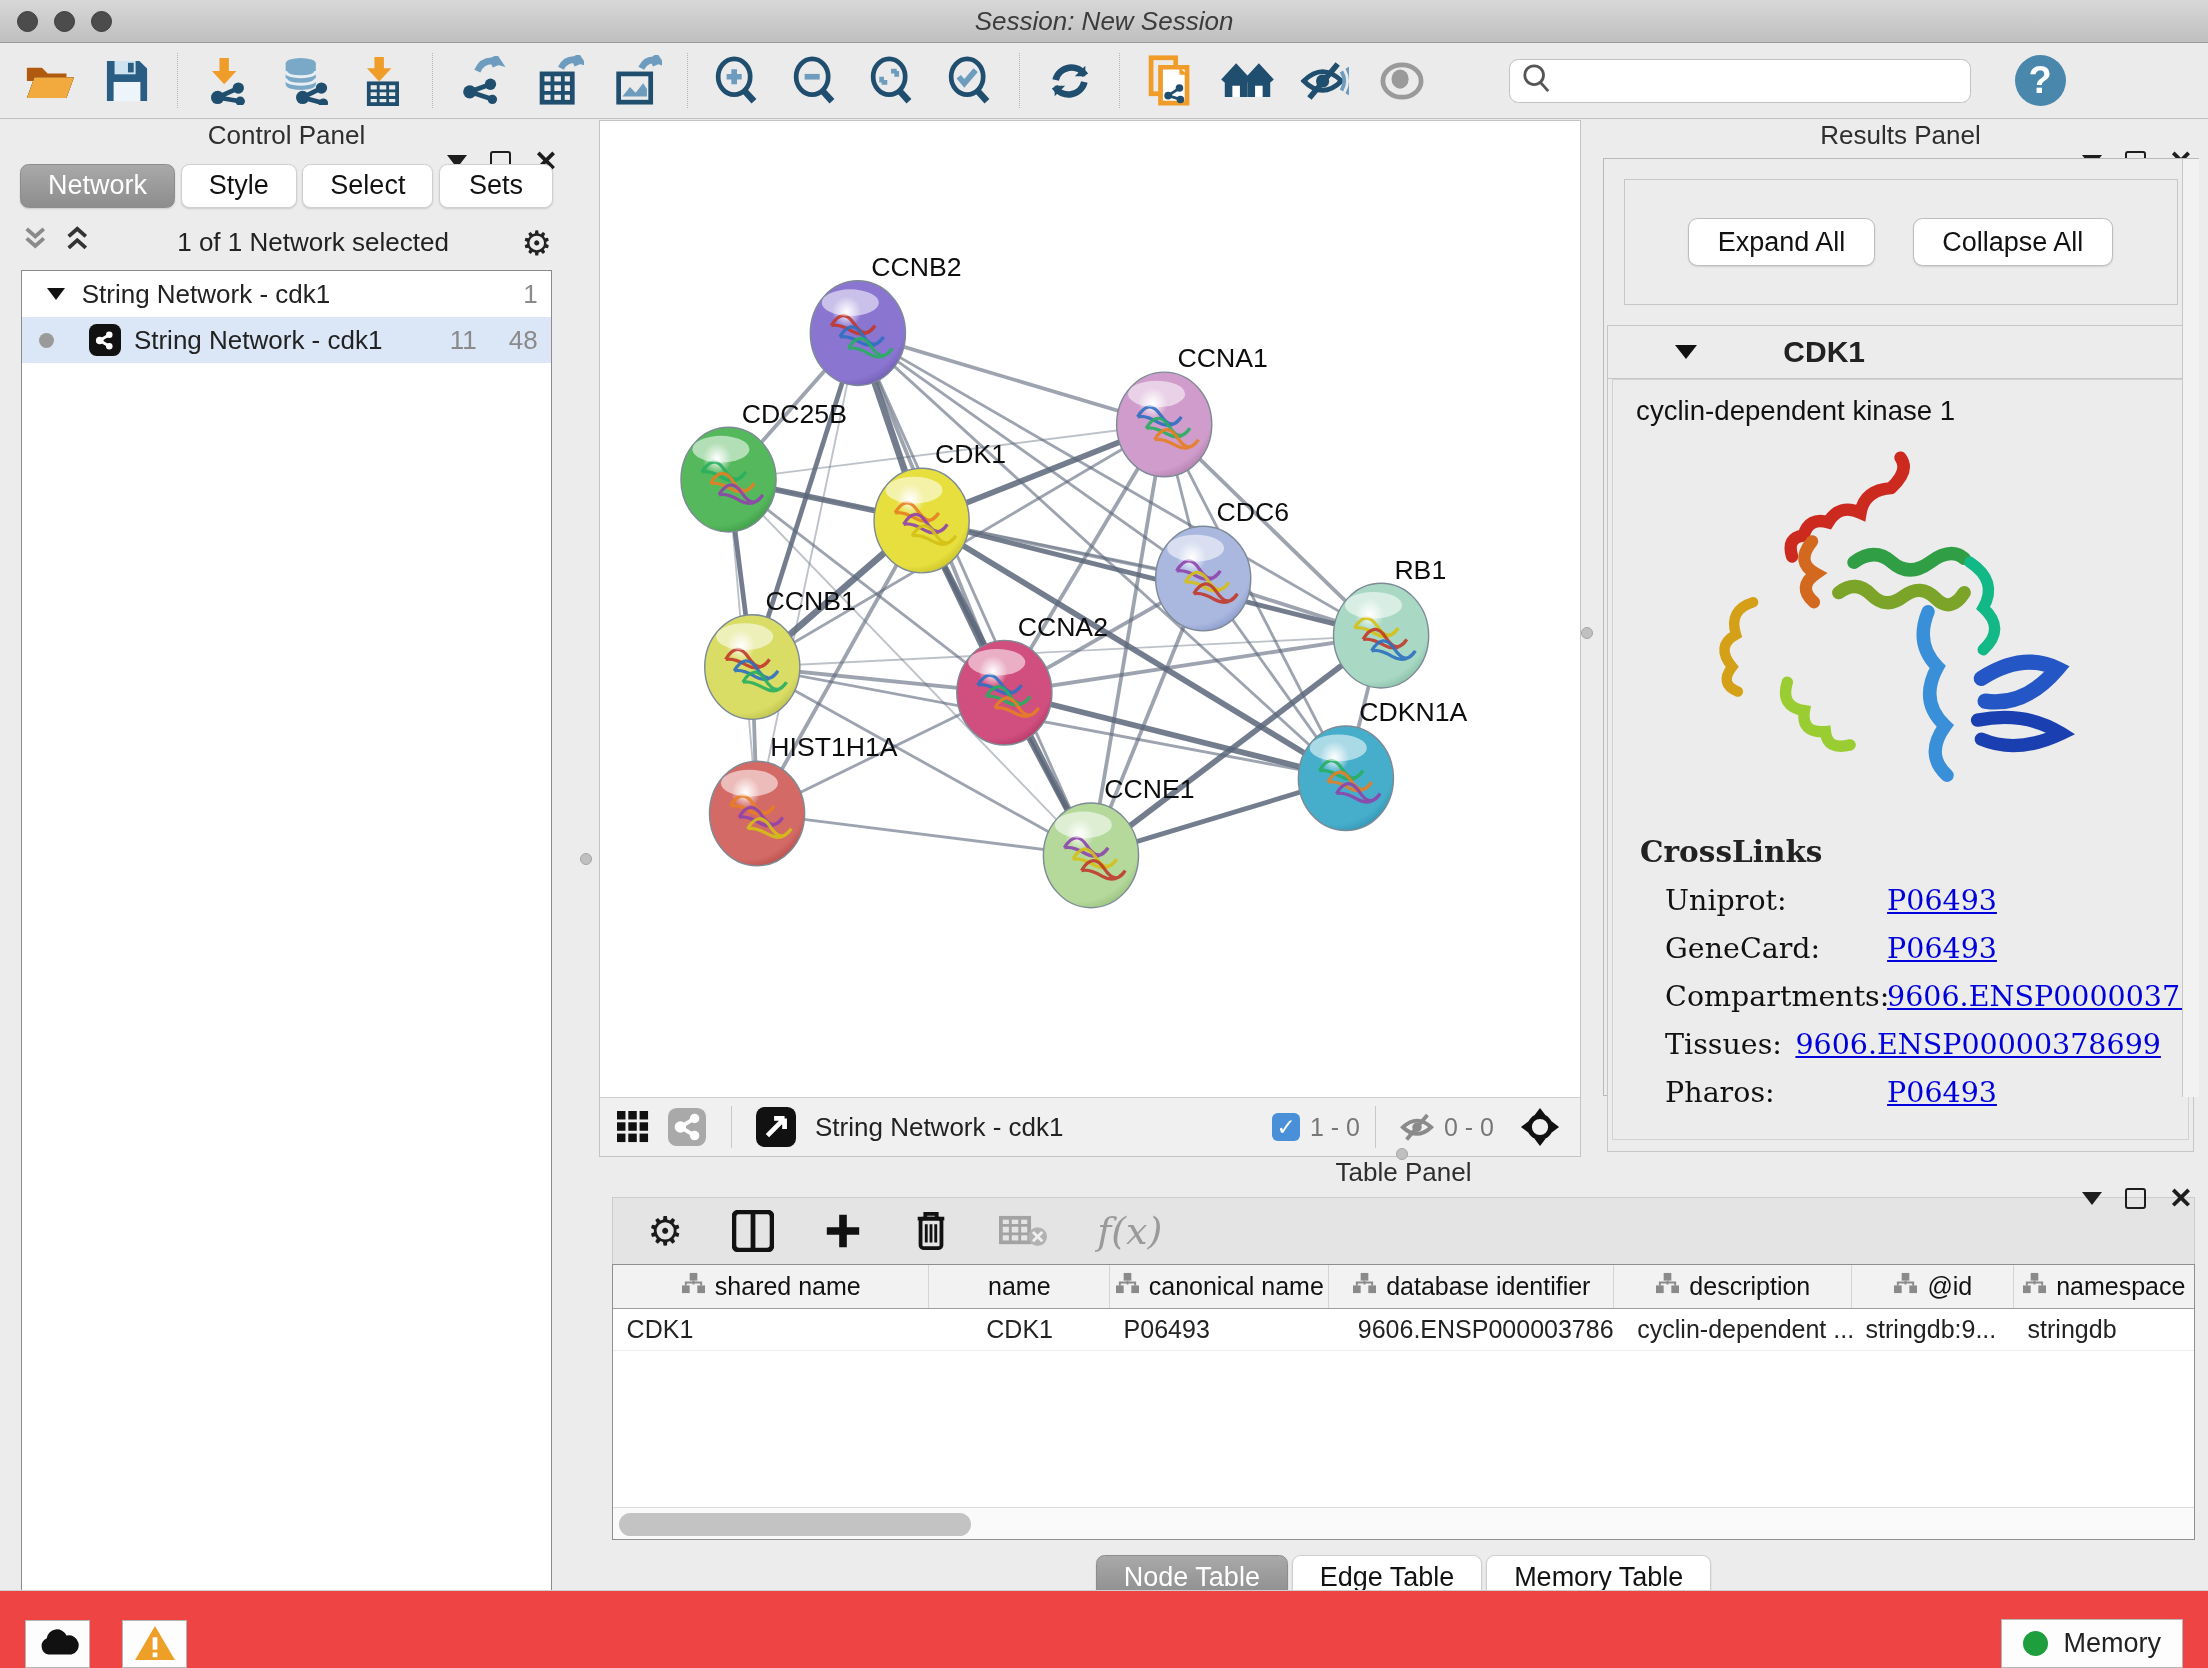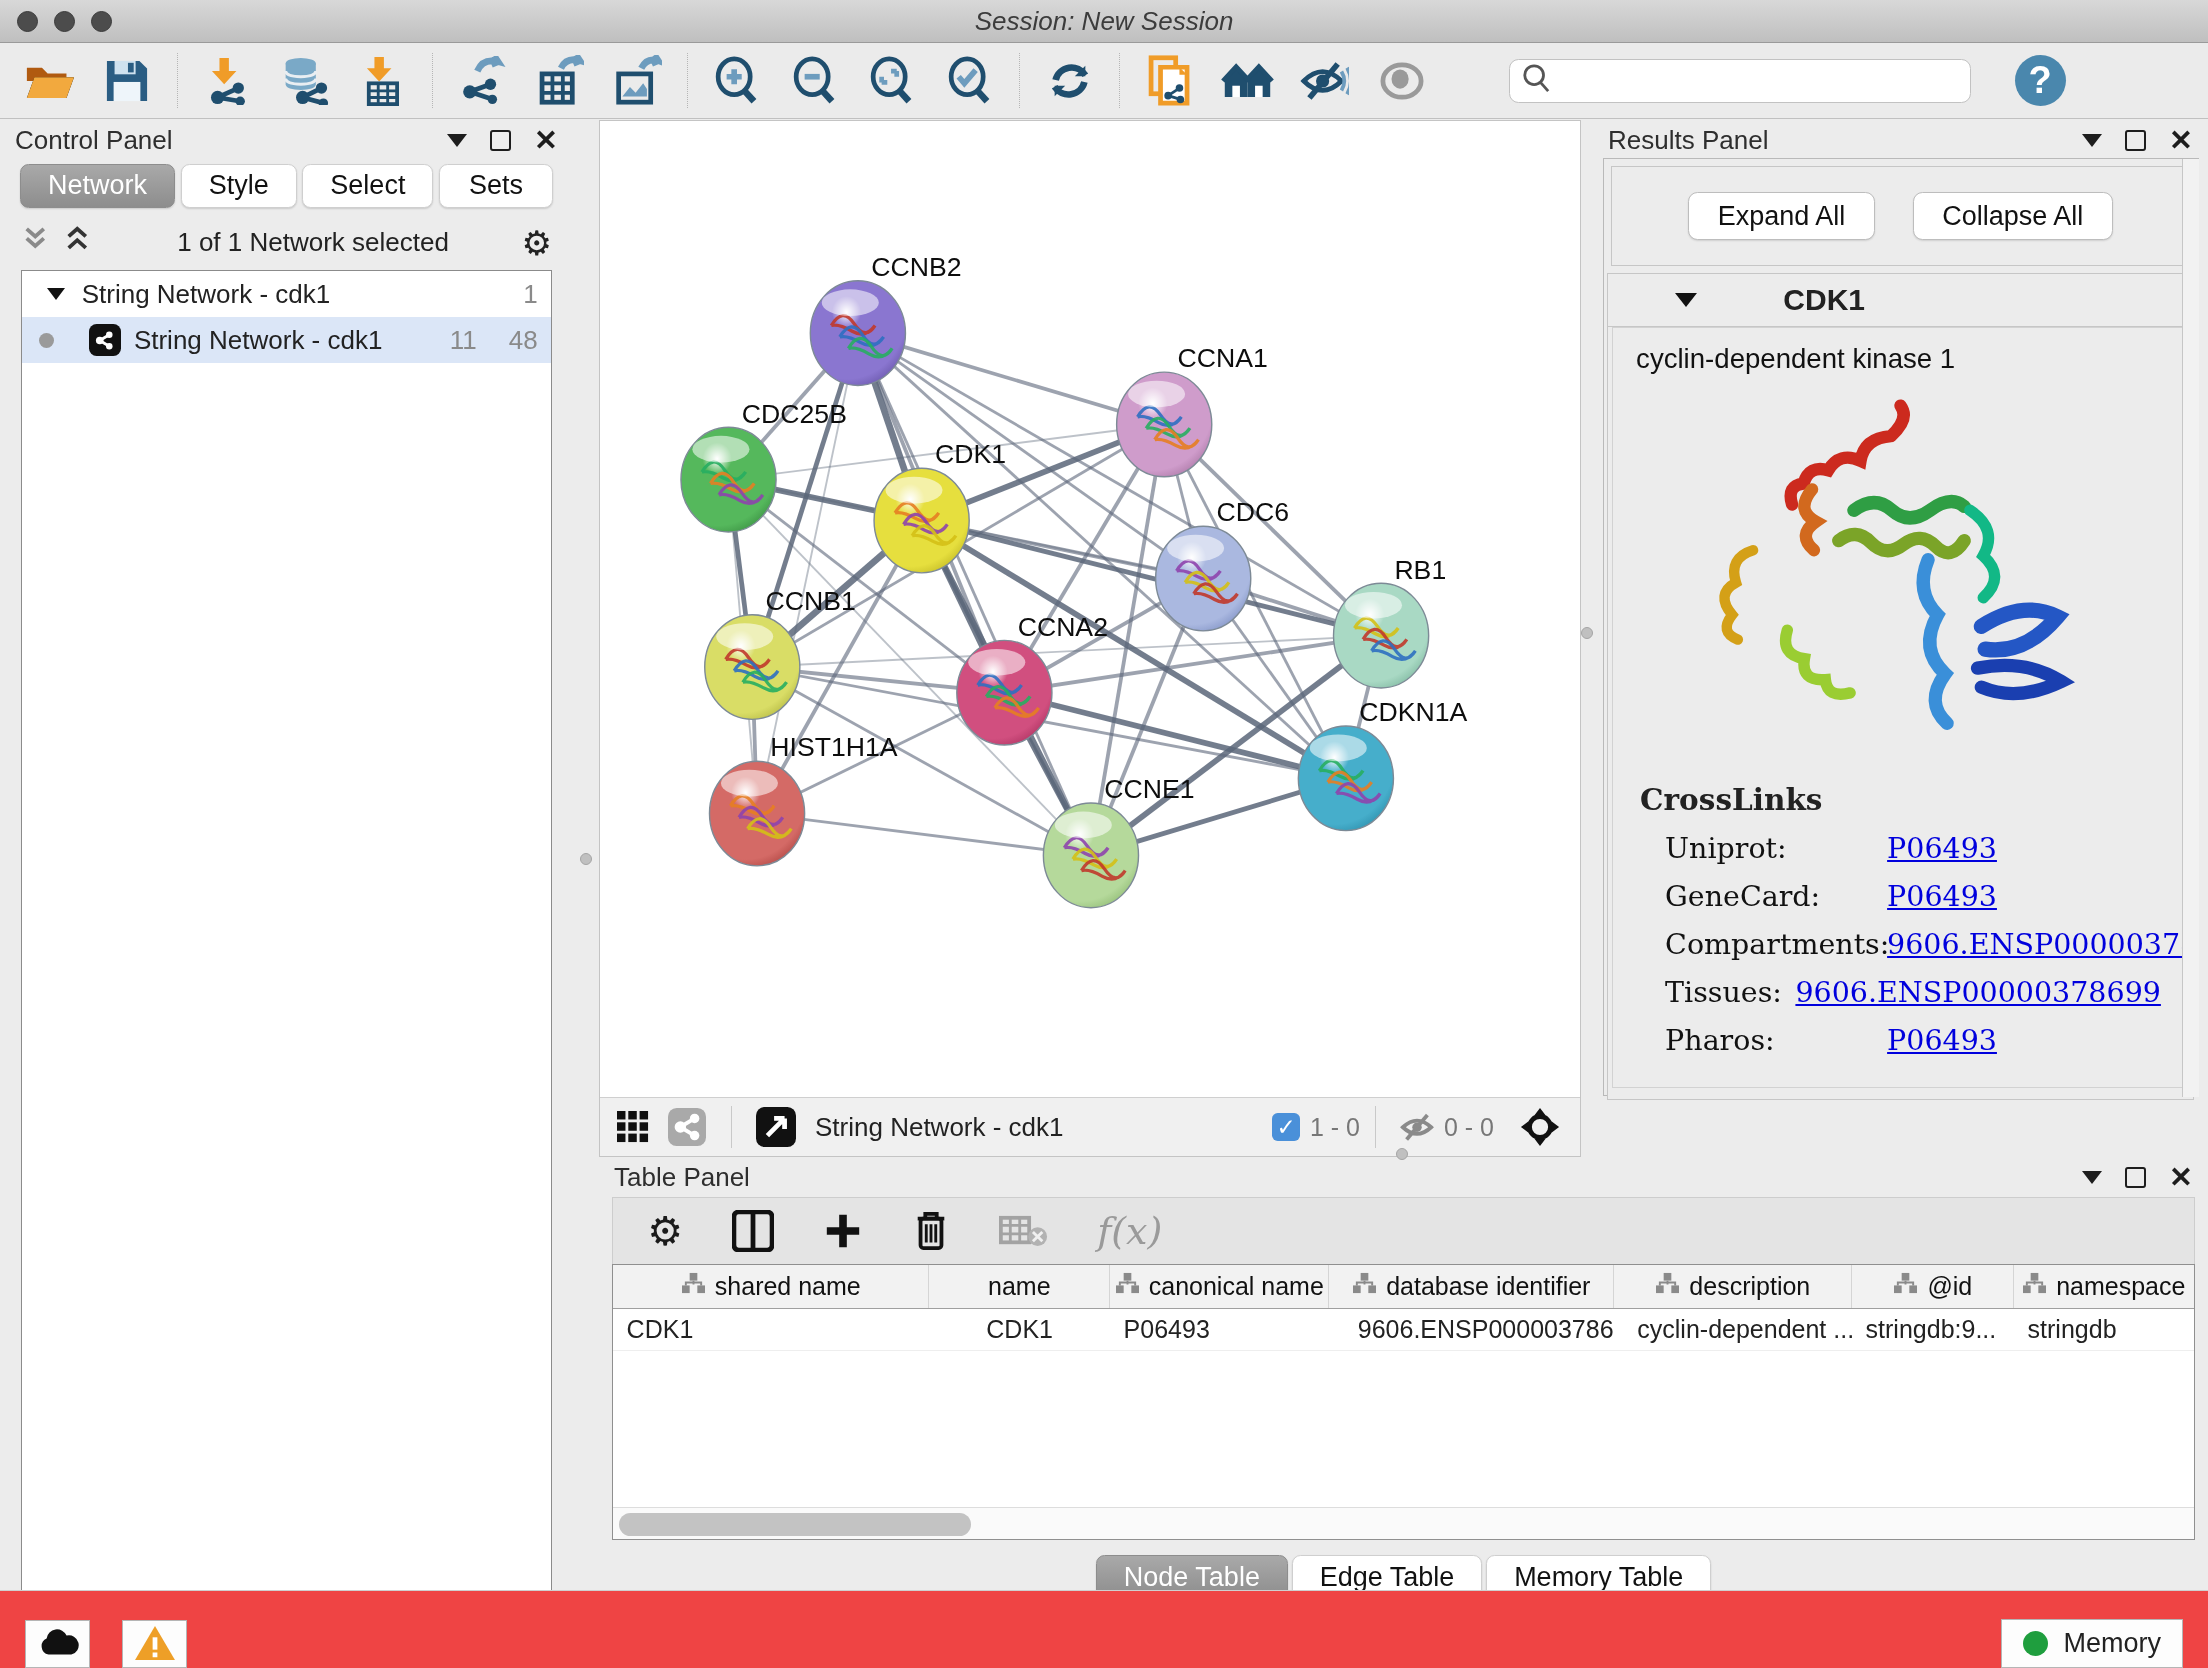--- a/index.html
+++ b/index.html
@@ -24,21 +24,21 @@
   .tb-btn svg{display:block;}
   .search-wrap{margin-left:57px;display:flex;align-items:center;}
   .search-box{width:462px;height:44px;border:1.9px solid #c2c2c2;border-radius:9.5px;background:#fff;
               display:flex;align-items:center;padding:0 11.4px;font-size:25px;color:#555;}
   .search-box input{border:none;outline:none;font-size:25px;width:399px;background:transparent;
                     font-family:"Liberation Sans",sans-serif;}
   .help-btn{margin-left:44px;width:51px;height:51px;border-radius:50%;background:#4a87ad;color:#fff;
             font-size:38px;font-weight:bold;display:flex;align-items:center;justify-content:center;cursor:pointer;}
 
   
-  .panel-head{height:40px;display:flex;align-items:center;padding:0 15px;font-size:26px;color:#2e2e2e;}
+  .panel-head{height:40px;display:flex;align-items:center;padding:0 15px;font-size:26px;color:#2e2e2e;flex-direction:column;}
   .panel-controls{margin-left:auto;display:flex;align-items:center;gap:23px;}
   .ctl-collapse{width:0;height:0;border-left:10.5px solid transparent;border-right:10.5px solid transparent;
                 border-top:13.3px solid #1d1d1d;cursor:pointer;}
   .ctl-float{width:21px;height:21px;border:2.9px solid #1d1d1d;border-radius:2.9px;cursor:pointer;}
   .ctl-close{font-size:28.5px;font-weight:bold;color:#1d1d1d;line-height:21px;cursor:pointer;}
 
   .tabs-row{display:flex;justify-content:center;gap:5.7px;position:relative;z-index:2;}
   .tab{min-width:114px;padding:5.7px 27px;background:#fff;border:1px solid #cfcfcf;border-radius:8.6px;
        font-size:27px;text-align:center;color:#111;cursor:pointer;box-shadow:0 1px 1.9px rgba(0,0,0,.15);}
   .tab.active{background:linear-gradient(#a9a9a9,#8d8d8d);color:#fff;border-color:#8d8d8d;}
@@ -71,21 +71,21 @@
   .ns-icon{margin:0 9.5px;display:flex;align-items:center;justify-content:center;cursor:pointer;}
   .ns-name{margin-left:9.5px;color:#222;}
   .ns-right{margin-left:auto;display:flex;align-items:center;font-size:25px;color:#777;}
   .checkbox{width:28.5px;height:28.5px;border-radius:5.7px;background:#4a90d9;color:#fff;font-size:23px;
             display:flex;align-items:center;justify-content:center;margin-right:9.5px;cursor:pointer;}
 
   
   .results-panel{position:absolute;left:1593px;top:120px;width:615px;height:1037px;background:#ececec;}
   .rp-tabrow{display:flex;justify-content:center;margin-top:1.9px;}
   .rp-body{margin:0 9.5px;border:1.9px solid #b9b9b9;background:#ececec;height:938px;position:relative;}
-  .rp-buttons{border:1.9px solid #c6c6c6;margin:7px;padding:25px 0;display:flex;justify-content:center;gap:38px;align-items:center;}
+  .rp-buttons{border:1.9px solid #c6c6c6;margin:20px;padding:38px 0;display:flex;justify-content:center;gap:38px;align-items:center;}
   .btn{background:#fff;border:1px solid #bdbdbd;border-radius:9.5px;padding:7.6px 28.5px;font-size:27px;
        color:#111;cursor:pointer;box-shadow:0 1px 1.9px rgba(0,0,0,.12);}
   .rp-section{border:1.9px solid #c6c6c6;margin:3.8px;height:827px;overflow:hidden;background:#ececec;}
   .gene-head{display:flex;align-items:center;height:53px;border-bottom:1.9px solid #c6c6c6;}
   .gene-caret{width:0;height:0;border-left:11.4px solid transparent;border-right:11.4px solid transparent;
               border-top:14.3px solid #111;margin-left:67px;cursor:pointer;}
   .gene-name{font-size:30px;font-weight:bold;margin-left:86px;}
   .gene-body{border:1.9px solid #d2d2d2;margin:0 3.8px;height:761px;background:#ececec;padding:7.6px 0;}
   .gene-desc{font-size:27.6px;padding:7.6px 23px;color:#111;}
   .protein-img{display:block;margin:15px auto 9.5px auto;}

